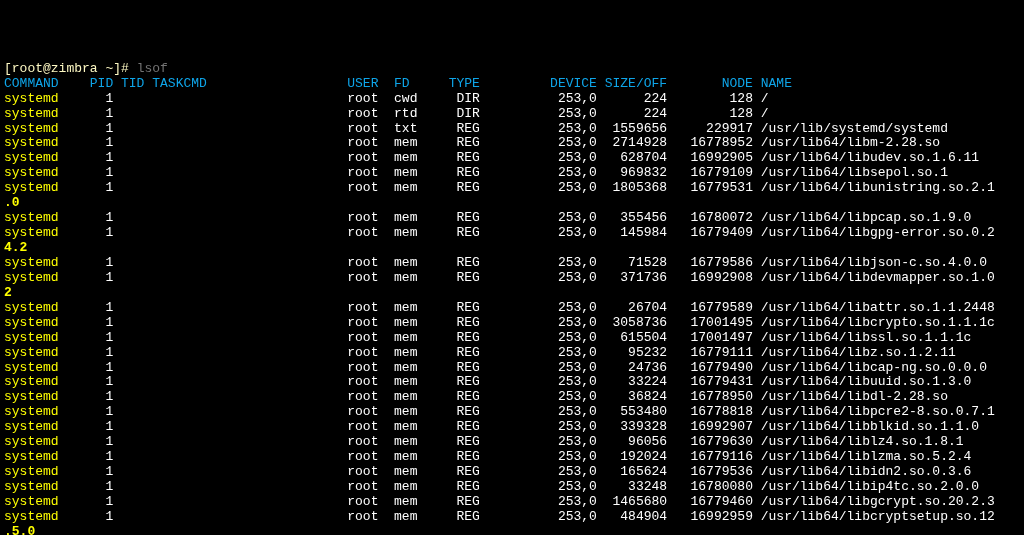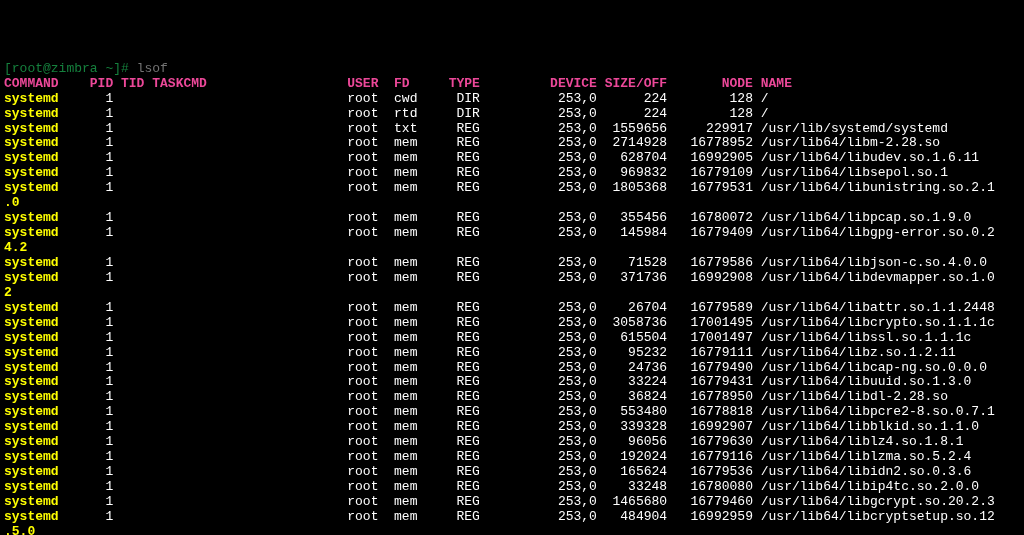--- a/index.html
+++ b/index.html
@@ -12,26 +12,26 @@
       color: #ffffff;
       font-family: 'Consolas', 'Monaco', 'Courier New', monospace;
       font-size: 13px;
       line-height: 1.15;
       padding: 2px 4px;
       white-space: pre;
       overflow: hidden;
       width: 1024px;
       height: 535px;
     }
-    .prompt-user { color: #15803d; }
+    .prompt-user { color: #fef9c3; }
     .prompt-cmd { color: #737373; }
-    .header-row { color: #ec4899; font-weight: bold; }
+    .header-row { color: #0ea5e9; font-weight: normal; }
     .data-row { color: #ffffff; }
     .wrap-line { color: #ffff00; font-weight: bold; }
-    .row-cmd { color: #ffff00; font-weight: bold; margin-top: 12px; }
+    .row-cmd { color: #ffff00; font-weight: normal; margin-top: 12px; }
   </style>
 </head>
 <body>
 
 
 
 <div><span class="prompt-user">[root@zimbra ~]# </span><span class="prompt-cmd">lsof</span>
 <span class="header-row" id="hdr">COMMAND    PID TID TASKCMD                  USER  FD     TYPE         DEVICE SIZE/OFF       NODE NAME</span>
 <div id="rows"><div class="data-row"><span class="row-cmd">systemd  </span>    1                              root  cwd     DIR          253,0      224        128 /</div><div class="data-row"><span class="row-cmd">systemd  </span>    1                              root  rtd     DIR          253,0      224        128 /</div><div class="data-row"><span class="row-cmd">systemd  </span>    1                              root  txt     REG          253,0  1559656     229917 /usr/lib/systemd/systemd</div><div class="data-row"><span class="row-cmd">systemd  </span>    1                              root  mem     REG          253,0  2714928   16778952 /usr/lib64/libm-2.28.so</div><div class="data-row"><span class="row-cmd">systemd  </span>    1                              root  mem     REG          253,0   628704   16992905 /usr/lib64/libudev.so.1.6.11</div><div class="data-row"><span class="row-cmd">systemd  </span>    1                              root  mem     REG          253,0   969832   16779109 /usr/lib64/libsepol.so.1</div><div class="data-row"><span class="row-cmd">systemd  </span>    1                              root  mem     REG          253,0  1805368   16779531 /usr/lib64/libunistring.so.2.1</div><div class="wrap-line">.0</div><div class="data-row"><span class="row-cmd">systemd  </span>    1                              root  mem     REG          253,0   355456   16780072 /usr/lib64/libpcap.so.1.9.0</div><div class="data-row"><span class="row-cmd">systemd  </span>    1                              root  mem     REG          253,0   145984   16779409 /usr/lib64/libgpg-error.so.0.2</div><div class="wrap-line">4.2</div><div class="data-row"><span class="row-cmd">systemd  </span>    1                              root  mem     REG          253,0    71528   16779586 /usr/lib64/libjson-c.so.4.0.0</div><div class="data-row"><span class="row-cmd">systemd  </span>    1                              root  mem     REG          253,0   371736   16992908 /usr/lib64/libdevmapper.so.1.0</div><div class="wrap-line">2</div><div class="data-row"><span class="row-cmd">systemd  </span>    1                              root  mem     REG          253,0    26704   16779589 /usr/lib64/libattr.so.1.1.2448</div><div class="data-row"><span class="row-cmd">systemd  </span>    1                              root  mem     REG          253,0  3058736   17001495 /usr/lib64/libcrypto.so.1.1.1c</div><div class="data-row"><span class="row-cmd">systemd  </span>    1                              root  mem     REG          253,0   615504   17001497 /usr/lib64/libssl.so.1.1.1c</div><div class="data-row"><span class="row-cmd">systemd  </span>    1                              root  mem     REG          253,0    95232   16779111 /usr/lib64/libz.so.1.2.11</div><div class="data-row"><span class="row-cmd">systemd  </span>    1                              root  mem     REG          253,0    24736   16779490 /usr/lib64/libcap-ng.so.0.0.0</div><div class="data-row"><span class="row-cmd">systemd  </span>    1                              root  mem     REG          253,0    33224   16779431 /usr/lib64/libuuid.so.1.3.0</div><div class="data-row"><span class="row-cmd">systemd  </span>    1                              root  mem     REG          253,0    36824   16778950 /usr/lib64/libdl-2.28.so</div><div class="data-row"><span class="row-cmd">systemd  </span>    1                              root  mem     REG          253,0   553480   16778818 /usr/lib64/libpcre2-8.so.0.7.1</div><div class="data-row"><span class="row-cmd">systemd  </span>    1                              root  mem     REG          253,0   339328   16992907 /usr/lib64/libblkid.so.1.1.0</div><div class="data-row"><span class="row-cmd">systemd  </span>    1                              root  mem     REG          253,0    96056   16779630 /usr/lib64/liblz4.so.1.8.1</div><div class="data-row"><span class="row-cmd">systemd  </span>    1                              root  mem     REG          253,0   192024   16779116 /usr/lib64/liblzma.so.5.2.4</div><div class="data-row"><span class="row-cmd">systemd  </span>    1                              root  mem     REG          253,0   165624   16779536 /usr/lib64/libidn2.so.0.3.6</div><div class="data-row"><span class="row-cmd">systemd  </span>    1                              root  mem     REG          253,0    33248   16780080 /usr/lib64/libip4tc.so.2.0.0</div><div class="data-row"><span class="row-cmd">systemd  </span>    1                              root  mem     REG          253,0  1465680   16779460 /usr/lib64/libgcrypt.so.20.2.3</div><div class="data-row"><span class="row-cmd">systemd  </span>    1                              root  mem     REG          253,0   484904   16992959 /usr/lib64/libcryptsetup.so.12</div><div class="wrap-line">.5.0</div></div></div>
 

